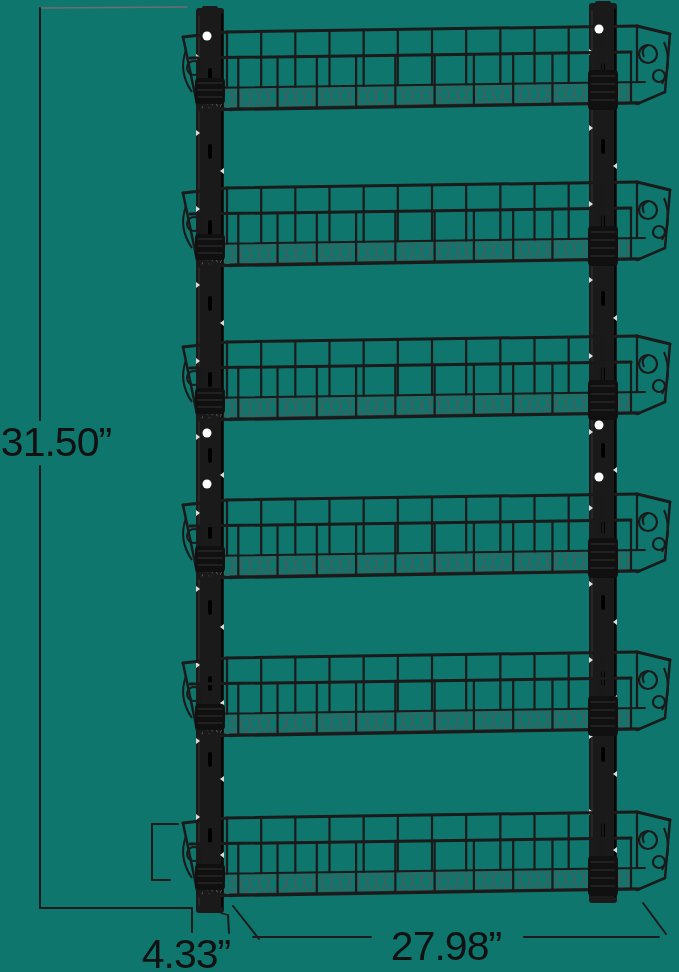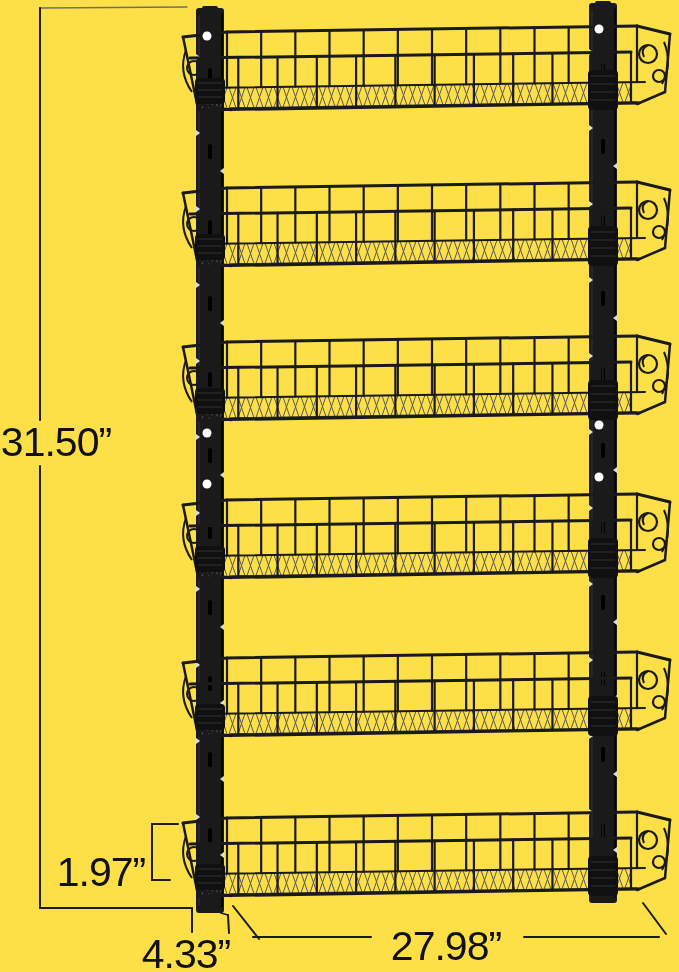--- a/index.html
+++ b/index.html
@@ -1,19 +1,19 @@
 <!DOCTYPE html>
 <html><head>
 <meta charset="utf-8">
 <style>
   html,body{margin:0;padding:0;background:#fff;}
   .stage{
     position:relative;
     width:679px;height:972px;
-    background:#fde047;
+    background:#0f766e;
     overflow:hidden;
     font-family:"Liberation Sans", sans-serif;
   }
   .stage svg{position:absolute;left:0;top:0;}
   .dim-label{
     position:absolute;
     font-size:41px;
     letter-spacing:-1px;
     color:#111;
     text-align:center;
@@ -1010,18 +1010,17 @@
       <line x1="152" y1="824" x2="152" y2="880" stroke="#1c1c1c" stroke-width="2" stroke-linecap="round"></line>
       <line x1="152" y1="880" x2="170" y2="880" stroke="#1c1c1c" stroke-width="2" stroke-linecap="round"></line>
       <line x1="233" y1="906" x2="259" y2="939" stroke="#1c1c1c" stroke-width="2" stroke-linecap="round"></line>
       <line x1="253" y1="937" x2="371" y2="937" stroke="#1c1c1c" stroke-width="2" stroke-linecap="round"></line>
       <line x1="524" y1="937" x2="659" y2="937" stroke="#1c1c1c" stroke-width="2" stroke-linecap="round"></line>
       <line x1="643" y1="903" x2="666" y2="934" stroke="#1c1c1c" stroke-width="2" stroke-linecap="round"></line>
     </svg>
 
   <div class="dim-label" id="label-height">31.50”</div>
 
-  <div class="dim-label" id="label-basket-height">1.97”</div>
 
   <div class="dim-label" id="label-depth">4.33”</div>
 
   <div class="dim-label" id="label-width">27.98”</div>
 </div>
 
 </body></html>

